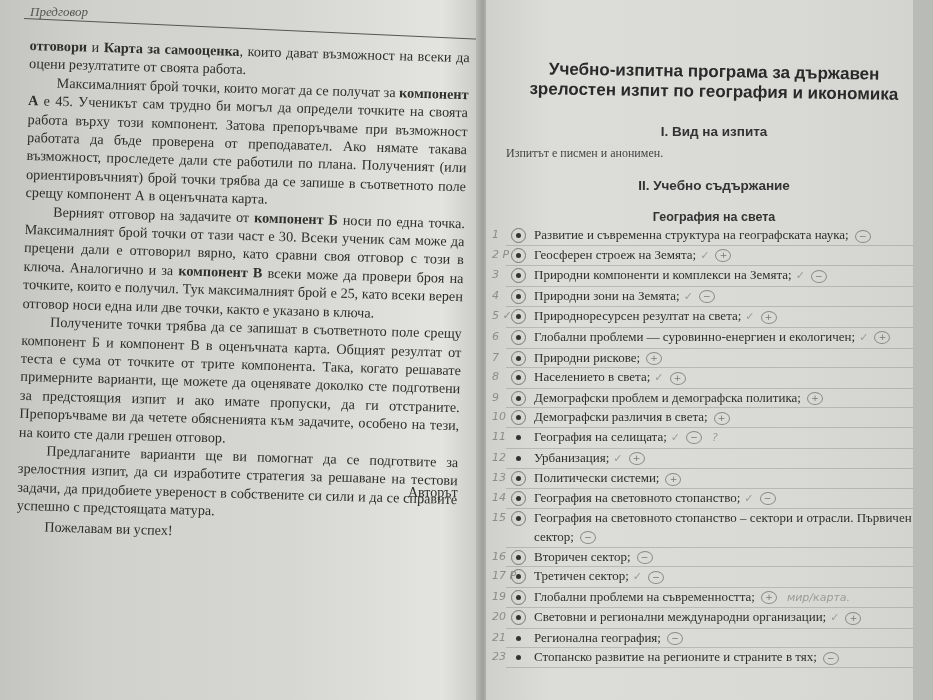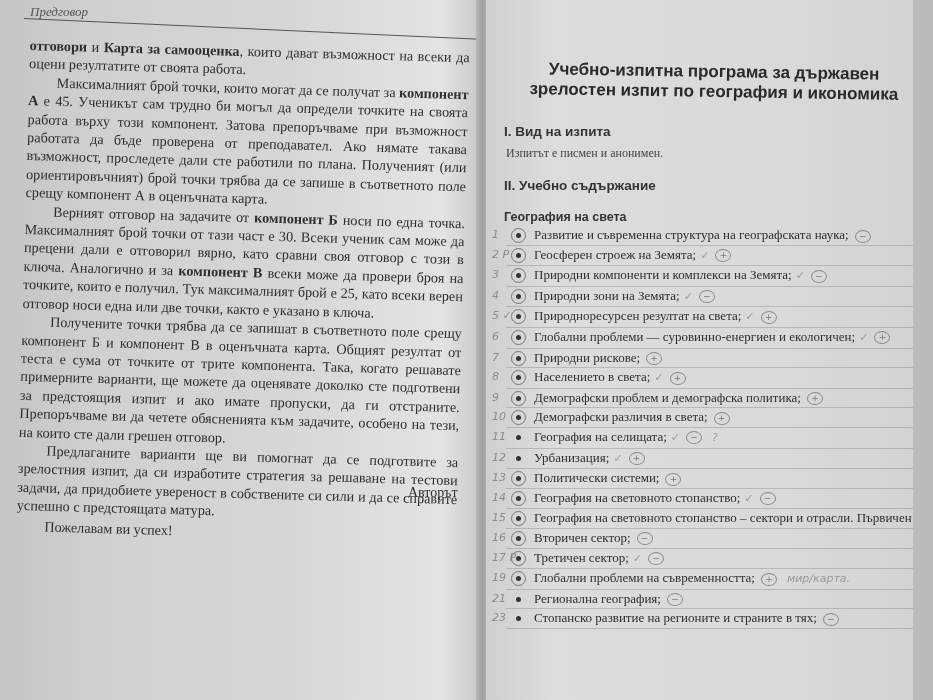--- a/index.html
+++ b/index.html
@@ -44,21 +44,21 @@
   .signature {
     position: absolute; left: 408px; top: 485px; font-size: 14px;
   }
   .rt-title {
     position: absolute; left: 18px; top: 62px; width: 420px; text-align: center;
     font-family: "Liberation Sans", "DejaVu Sans", sans-serif; font-weight: bold;
     font-size: 17px; line-height: 20px; color: #2a2a2a;
     transform: rotate(0.9deg);
   }
   .rt-h {
-    position: absolute; width: 420px; left: 18px; 
+    position: absolute; width: 420px; left: 18px; text-align: center;
     font-family: "Liberation Sans", "DejaVu Sans", sans-serif; font-weight: bold; color: #333;
   }
   .rt-h1 { top: 124px; font-size: 13.5px; }
   .rt-h2 { top: 178px; font-size: 13.5px; }
   .rt-h3 { top: 210px; font-size: 12.5px; }
   .rt-para { position: absolute; left: 20px; top: 146px; font-size: 12px; color: #444; }
   .topics {
     position: absolute; left: 20px; top: 226px; width: 420px;
     list-style: none; margin: 0; padding: 0;
     font-size: 13px; line-height: 18.6px;
@@ -124,22 +124,23 @@
         <li><span class="num">5 ✓</span><span class="circled"></span><span class="bullet"></span><span>Природноресурсен резултат на света;</span><span class="tick">✓</span><span class="mark">+</span></li>
         <li><span class="num">6</span><span class="circled"></span><span class="bullet"></span><span>Глобални проблеми — суровинно-енергиен и екологичен;</span><span class="tick">✓</span><span class="mark">+</span></li>
         <li><span class="num">7</span><span class="circled"></span><span class="bullet"></span><span>Природни рискове;</span><span class="mark">+</span></li>
         <li><span class="num">8</span><span class="circled"></span><span class="bullet"></span><span>Населението в света;</span><span class="tick">✓</span><span class="mark">+</span></li>
         <li><span class="num">9</span><span class="circled"></span><span class="bullet"></span><span>Демографски проблем и демографска политика;</span><span class="mark">+</span></li>
         <li><span class="num">10</span><span class="circled"></span><span class="bullet"></span><span>Демографски различия в света;</span><span class="mark">+</span></li>
         <li><span class="num">11</span><span class="bullet"></span><span>География на селищата;</span><span class="tick">✓</span><span class="mark">−</span><span class="note">?</span></li>
         <li><span class="num">12</span><span class="bullet"></span><span>Урбанизация;</span><span class="tick">✓</span><span class="mark">+</span></li>
         <li><span class="num">13</span><span class="circled"></span><span class="bullet"></span><span>Политически системи;</span><span class="mark">+</span></li>
         <li><span class="num">14</span><span class="circled"></span><span class="bullet"></span><span>География на световното стопанство;</span><span class="tick">✓</span><span class="mark">−</span></li>
-        <li><span class="num">15</span><span class="circled"></span><span class="bullet"></span><span>География на световното стопанство – сектори и отрасли. Първичен</span></li>
+        <li><span class="num">15</span><span class="circled"></span><span class="bullet"></span><span>География на световното стопанство – сектори и отрасли. Първичен</span><span class="cont"><span>сектор;</span><span class="mark">−</span></span></li>
         <li><span class="num">16</span><span class="circled"></span><span class="bullet"></span><span>Вторичен сектор;</span><span class="mark">−</span></li>
         <li><span class="num">17 P</span><span class="circled"></span><span class="bullet"></span><span>Третичен сектор;</span><span class="tick">✓</span><span class="mark">−</span></li>
         <li><span class="num">19</span><span class="circled"></span><span class="bullet"></span><span>Глобални проблеми на съвременността;</span><span class="mark">+</span><span class="note">мир/карта.</span></li>
+        <li><span class="num">20</span><span class="circled"></span><span class="bullet"></span><span>Световни и регионални международни организации;</span><span class="tick">✓</span><span class="mark">+</span></li>
         <li><span class="num">21</span><span class="bullet"></span><span>Регионална география;</span><span class="mark">−</span></li>
         <li><span class="num">23</span><span class="bullet"></span><span>Стопанско развитие на регионите и страните в тях;</span><span class="mark">−</span></li>
       </ul>
   </div>
 
 </div>
 
 </body></html>

